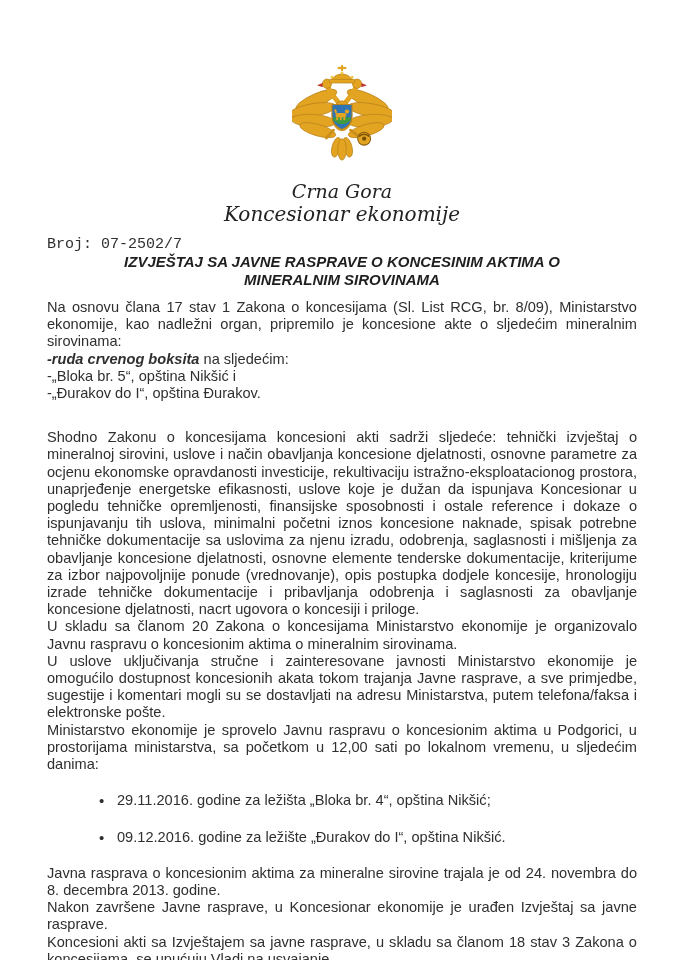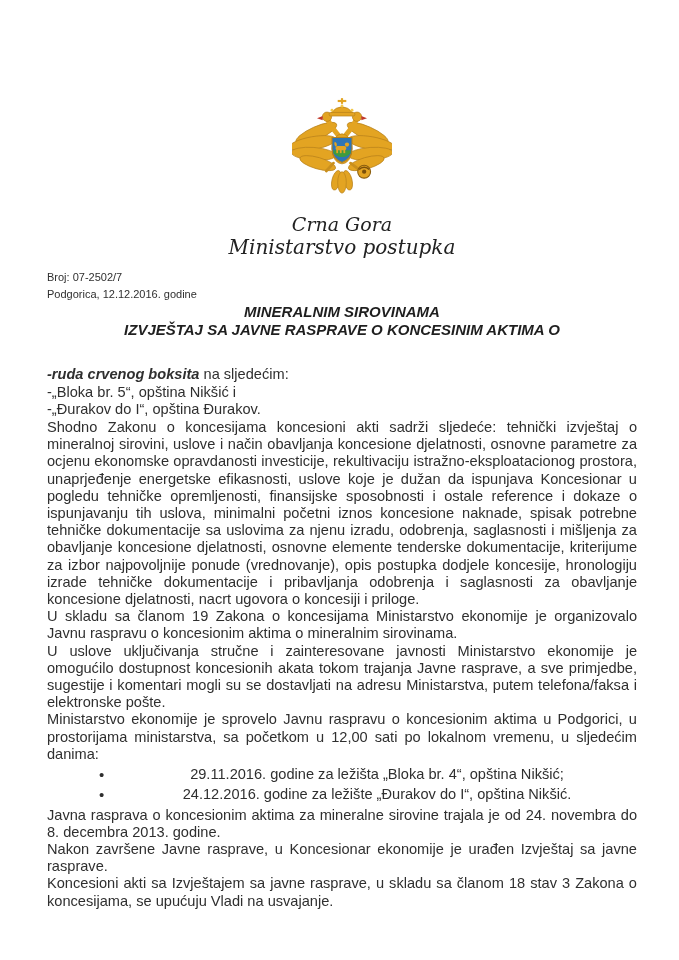--- a/index.html
+++ b/index.html
@@ -5,71 +5,71 @@
   html,body{margin:0;padding:0;background:#ffffff;}
   body{
     width:679px;height:960px;overflow:hidden;
     font-family:"Liberation Sans", sans-serif;
     color:#2f2f2f;
     -webkit-font-smoothing:antialiased;
   }
   .page{
     width:679px;height:684px;
     box-sizing:border-box;
-    padding:95px 42px 0 47px;
+    padding:62px 42px 0 47px;
     background:#ffffff;
     position:relative;
   }
   .emblem-wrap{
     text-align:center;
     margin:0 0 2px 0;
   }
   .org-name{
     text-align:center;
     font-family:"DejaVu Serif", serif;
     font-style:italic;
     color:#222;
   }
   .org-country{font-size:19px;line-height:22px;}
   .org-ministry{font-size:20px;line-height:24px;}
   .meta{
     margin-top:10px;
-    font-size:11px;
+    font-size:15px;
     line-height:17.2px;
+    font-family:Liberation Mono, monospace;
   }
   .doc-title{
     text-align:center;
     font-weight:bold;
     font-style:italic;
     font-size:15px;
     line-height:17.4px;
     color:#1f1f1f;
     margin-top:0;
   }
   .body-text p{
     margin:0;
     font-size:14.6px;
     line-height:17.2px;
     text-align:justify;
   }
   p.p-first{margin-top:11px;}
-  p.p-shodno{margin-top:1px;}
+  p.p-shodno{margin-top:27px;}
   .b{font-weight:bold;font-style:italic;}
   ul.meeting-list{
     margin:2px 0 2px 0;
     padding:0 0 0 52px;
     list-style:none;
   }
   ul.meeting-list li{
     font-size:14.6px;
     line-height:17.2px;
-    margin:3px 0;
+    margin:19px 0;
     position:relative;
     padding-left:18px;
-    text-align:center;
   }
   ul.meeting-list li::before{
     content:"•";
     position:absolute;
     left:0;top:0;
     font-size:15px;
   }
 </style>
 </head>
 <body>
@@ -141,48 +141,47 @@
           <rect x="62" y="73" width="2.5" height="5"></rect>
           <rect x="67" y="73" width="2.5" height="5"></rect>
           <rect x="72" y="73" width="2.5" height="5"></rect>
           <path d="M61,69 q-3,-4 -1,-7 q3,1 3,5 z"></path>
         </g>
       </g>
     </svg>
   </div>
 
   <div class="org-name org-country">Crna Gora</div>
-  <div class="org-name org-ministry">Ministarstvo postupka</div>
+  <div class="org-name org-ministry">Koncesionar ekonomije</div>
 
   <div class="meta">
     <div>Broj: 07-2502/7</div>
-    <div>Podgorica, 12.12.2016. godine</div>
   </div>
 
   <div class="doc-title">
+    <div>IZVJEŠTAJ SA JAVNE RASPRAVE O KONCESINIM AKTIMA O</div>
     <div>MINERALNIM SIROVINAMA</div>
-    <div>IZVJEŠTAJ SA JAVNE RASPRAVE O KONCESINIM AKTIMA O</div>
   </div>
 
   <div class="body-text">
     <p class="p-first">
-      <br>
+      <span>Na osnovu člana 17 stav 1 Zakona o koncesijama (Sl. List RCG, br. 8/09), Ministarstvo ekonomije, kao nadležni organ, pripremilo je koncesione akte o sljedećim mineralnim sirovinama:</span><br>
       <span class="b">-ruda crvenog boksita</span><span> na sljedećim:</span><br>
       <span>-„Bloka br. 5“, opština Nikšić i</span><br>
       <span>-„Đurakov do I“, opština Đurakov.</span>
     </p>
 
     <p class="p-shodno">Shodno Zakonu o koncesijama koncesioni akti sadrži sljedeće: tehnički izvještaj o mineralnoj sirovini, uslove i način obavljanja koncesione djelatnosti, osnovne parametre za ocjenu ekonomske opravdanosti investicije, rekultivaciju istražno-eksploatacionog prostora, unaprjeđenje energetske efikasnosti, uslove koje je dužan da ispunjava Koncesionar u pogledu tehničke opremljenosti, finansijske sposobnosti i ostale reference i dokaze o ispunjavanju tih uslova, minimalni početni iznos koncesione naknade, spisak potrebne tehničke dokumentacije sa uslovima za njenu izradu, odobrenja, saglasnosti i mišljenja za obavljanje koncesione djelatnosti, osnovne elemente tenderske dokumentacije, kriterijume za izbor najpovoljnije ponude (vrednovanje), opis postupka dodjele koncesije, hronologiju izrade tehničke dokumentacije i pribavljanja odobrenja i saglasnosti za obavljanje koncesione djelatnosti, nacrt ugovora o koncesiji i priloge.</p>
-    <p>U skladu sa članom 19 Zakona o koncesijama Ministarstvo ekonomije je organizovalo Javnu raspravu o koncesionim aktima o mineralnim sirovinama.</p>
+    <p>U skladu sa članom 20 Zakona o koncesijama Ministarstvo ekonomije je organizovalo Javnu raspravu o koncesionim aktima o mineralnim sirovinama.</p>
     <p>U uslove uključivanja stručne i zainteresovane javnosti Ministarstvo ekonomije je omogućilo dostupnost  koncesionih akata tokom trajanja Javne rasprave, a sve primjedbe, sugestije i komentari mogli su se dostavljati na adresu Ministarstva, putem telefona/faksa i elektronske pošte.</p>
     <p>Ministarstvo ekonomije je sprovelo Javnu raspravu o koncesionim aktima u Podgorici, u prostorijama ministarstva, sa početkom u 12,00 sati po lokalnom vremenu, u sljedećim danima:</p>
 
     <ul class="meeting-list">
       <li>29.11.2016. godine za ležišta „Bloka br. 4“, opština Nikšić;</li>
-      <li>24.12.2016. godine za ležište „Đurakov do I“, opština Nikšić.</li>
+      <li>09.12.2016. godine za ležište „Đurakov do I“, opština Nikšić.</li>
     </ul>
 
     <p>Javna rasprava o koncesionim aktima za mineralne sirovine trajala je od 24. novembra do 8. decembra 2013. godine.</p>
     <p>Nakon završene Javne rasprave, u Koncesionar ekonomije je urađen Izvještaj sa javne rasprave.</p>
     <p>Koncesioni akti sa Izvještajem sa javne rasprave, u skladu sa članom 18 stav 3 Zakona o koncesijama, se upućuju Vladi na usvajanje.</p>
   </div>
 
 </div>
 
 </body></html>

